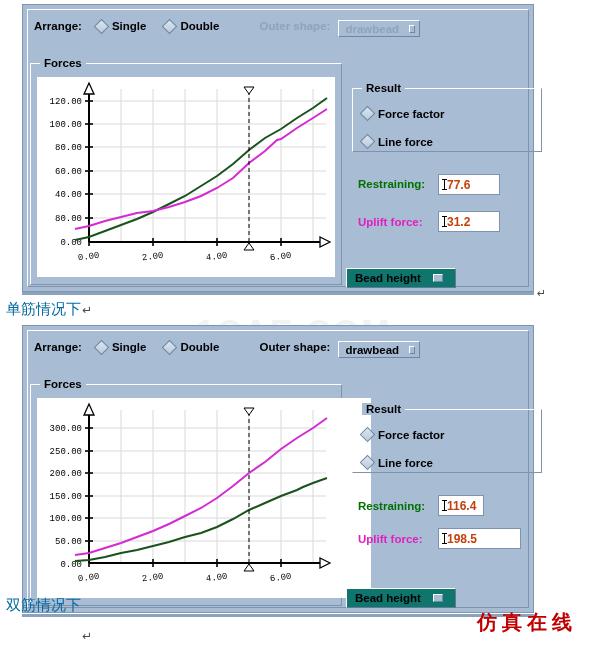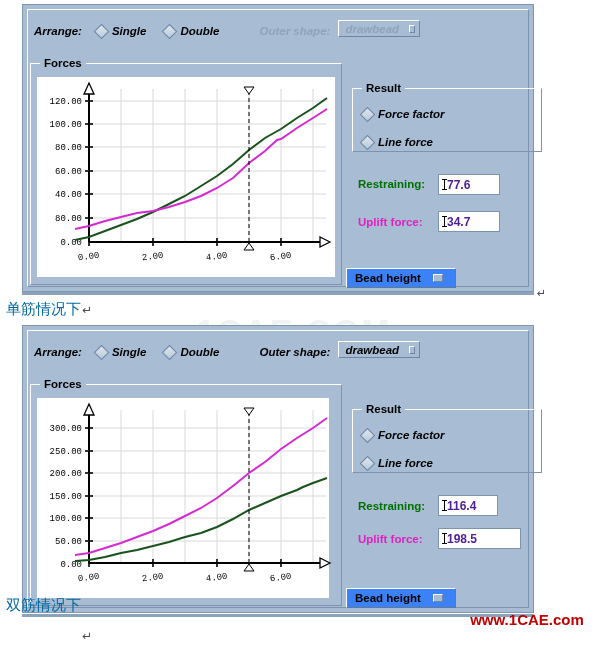--- a/index.html
+++ b/index.html
@@ -15,21 +15,21 @@
     box-sizing:border-box;
   }
   .panel-inner{
     position:absolute;inset:4px;
     background:#a8bcd4;
     border:1px solid #ffffff;
     border-right-color:#7e93ad;border-bottom-color:#7e93ad;
     box-sizing:border-box;
   }
   .row{
-    position:absolute;display:flex;align-items:flex-end;font-style:italic;
+    position:absolute;display:flex;align-items:flex-start;
   }
   .lbl{
     font-size:11.5px;font-weight:bold;color:#000;
     letter-spacing:0px;white-space:nowrap;
   }
   .lbl.dim{color:#8fa3bb;}
   .radio{
     display:inline-block;width:11px;height:11px;
     background:linear-gradient(135deg,#dfe7f0 0%,#b9c9dc 100%);
     border:1px solid #6f87a4;
@@ -65,21 +65,21 @@
     position:absolute;top:-7px;left:9px;
     background:#a8bcd4;padding:0 4px;
     font-size:11.5px;font-weight:bold;color:#000;
   }
   .plot{
     position:absolute;background:#ffffff;
   }
   .btn{
     position:absolute;
     display:flex;align-items:center;
-    background:#3b82f6;
+    background:#0f766e;
     border:1px solid #ffffff;
     border-right-color:#64799a;border-bottom-color:#64799a;
     box-sizing:border-box;
     font-size:11.5px;font-weight:bold;color:#000;
     padding-left:8px;
   }
   .btn .arrow{
     position:absolute;right:12px;top:50%;margin-top:-4px;
     width:10px;height:8px;
     background:#a8bcd4;
@@ -88,21 +88,21 @@
     box-sizing:border-box;
   }
   .fieldlbl{
     position:absolute;font-size:11.5px;font-weight:bold;white-space:nowrap;
   }
   .textfield{
     position:absolute;background:#ffffff;
     border:1px solid #7e93ad;
     border-top-color:#5d7characters;
     box-sizing:border-box;
-    font-size:12px;font-weight:bold;color:#4c1d95;
+    font-size:12px;font-weight:bold;color:#c2410c;
     display:flex;align-items:center;padding-left:5px;
   }
   .caret{
     display:inline-block;width:1px;height:11px;background:#000;
     margin-right:2px;position:relative;
   }
   .caret:before,.caret:after{
     content:"";position:absolute;left:-2px;width:5px;height:1px;background:#000;
   }
   .caret:before{top:0;}
@@ -245,21 +245,21 @@
 
 <div class="fieldlbl" style="left:358px;top:178px;color:#007000;">Restraining:</div>
 <div class="textfield" style="left:438px;top:174px;width:62px;height:21px;">
   <span class="caret"></span>
   <span>77.6</span>
 </div>
 
 <div class="fieldlbl" style="left:358px;top:216px;color:#e020c0;">Uplift force:</div>
 <div class="textfield" style="left:438px;top:211px;width:62px;height:21px;">
   <span class="caret"></span>
-  <span>34.7</span>
+  <span>31.2</span>
 </div>
 
 <div class="btn" style="left:346px;top:268px;width:110px;height:20px;">
   <span>Bead height</span>
   <span class="arrow"></span>
 </div>
 
 <div class="hr" style="left:22px;top:292px;width:512px;"></div>
 
 <div class="cn" style="left:6px;top:300px;">单筋情况下</div>
@@ -286,21 +286,21 @@
   <span class="combo" style="width:82px;">
     <span>drawbead</span>
     <span class="arrow"></span>
   </span>
 </div>
 
 <div class="group" style="left:30px;top:384px;width:312px;height:222px;">
   <span class="gtitle">Forces</span>
 </div>
 
-<div class="plot" style="left:37px;top:398px;width:292px;height:200px;">
+<div class="plot" style="left:37px;top:398px;width:334px;height:200px;">
   <svg width="298" height="200" viewBox="0 0 298 200">
     <g stroke="#d9d9d9" stroke-width="1">
       <line x1="52" y1="12" x2="52" y2="165"></line>
       <line x1="84" y1="12" x2="84" y2="165"></line>
       <line x1="116" y1="12" x2="116" y2="165"></line>
       <line x1="148" y1="12" x2="148" y2="165"></line>
       <line x1="180" y1="12" x2="180" y2="165"></line>
       <line x1="212" y1="12" x2="212" y2="165"></line>
       <line x1="244" y1="12" x2="244" y2="165"></line>
       <line x1="276" y1="12" x2="276" y2="165"></line>
@@ -365,21 +365,21 @@
 <div class="row" style="left:362px;top:429px;">
   <span class="radio"></span>
   <span class="lbl">Force factor</span>
 </div>
 <div class="row" style="left:362px;top:457px;">
   <span class="radio"></span>
   <span class="lbl">Line force</span>
 </div>
 
 <div class="fieldlbl" style="left:358px;top:500px;color:#007000;">Restraining:</div>
-<div class="textfield" style="left:438px;top:495px;width:60px;height:21px;">
+<div class="textfield" style="left:438px;top:495px;width:46px;height:21px;">
   <span class="caret"></span>
   <span>116.4</span>
 </div>
 
 <div class="fieldlbl" style="left:358px;top:533px;color:#e020c0;">Uplift force:</div>
 <div class="textfield" style="left:438px;top:528px;width:83px;height:21px;">
   <span class="caret"></span>
   <span>198.5</span>
 </div>
 
@@ -387,14 +387,14 @@
   <span>Bead height</span>
   <span class="arrow"></span>
 </div>
 
 <div class="hr" style="left:22px;top:614px;width:512px;"></div>
 
 <div class="cn" style="left:6px;top:596px;">双筋情况下</div>
 <span class="cn" style="left:82px;top:629px;font-size:12px;color:#4a4a4a;">↵</span>
 
 <div class="wm2" style="left:460px;top:612px;width:134px;">
-  <div class="l2">www.1CAE.com</div>
+  <div class="l1">仿真在线</div>
 </div>
 
 </body></html>

